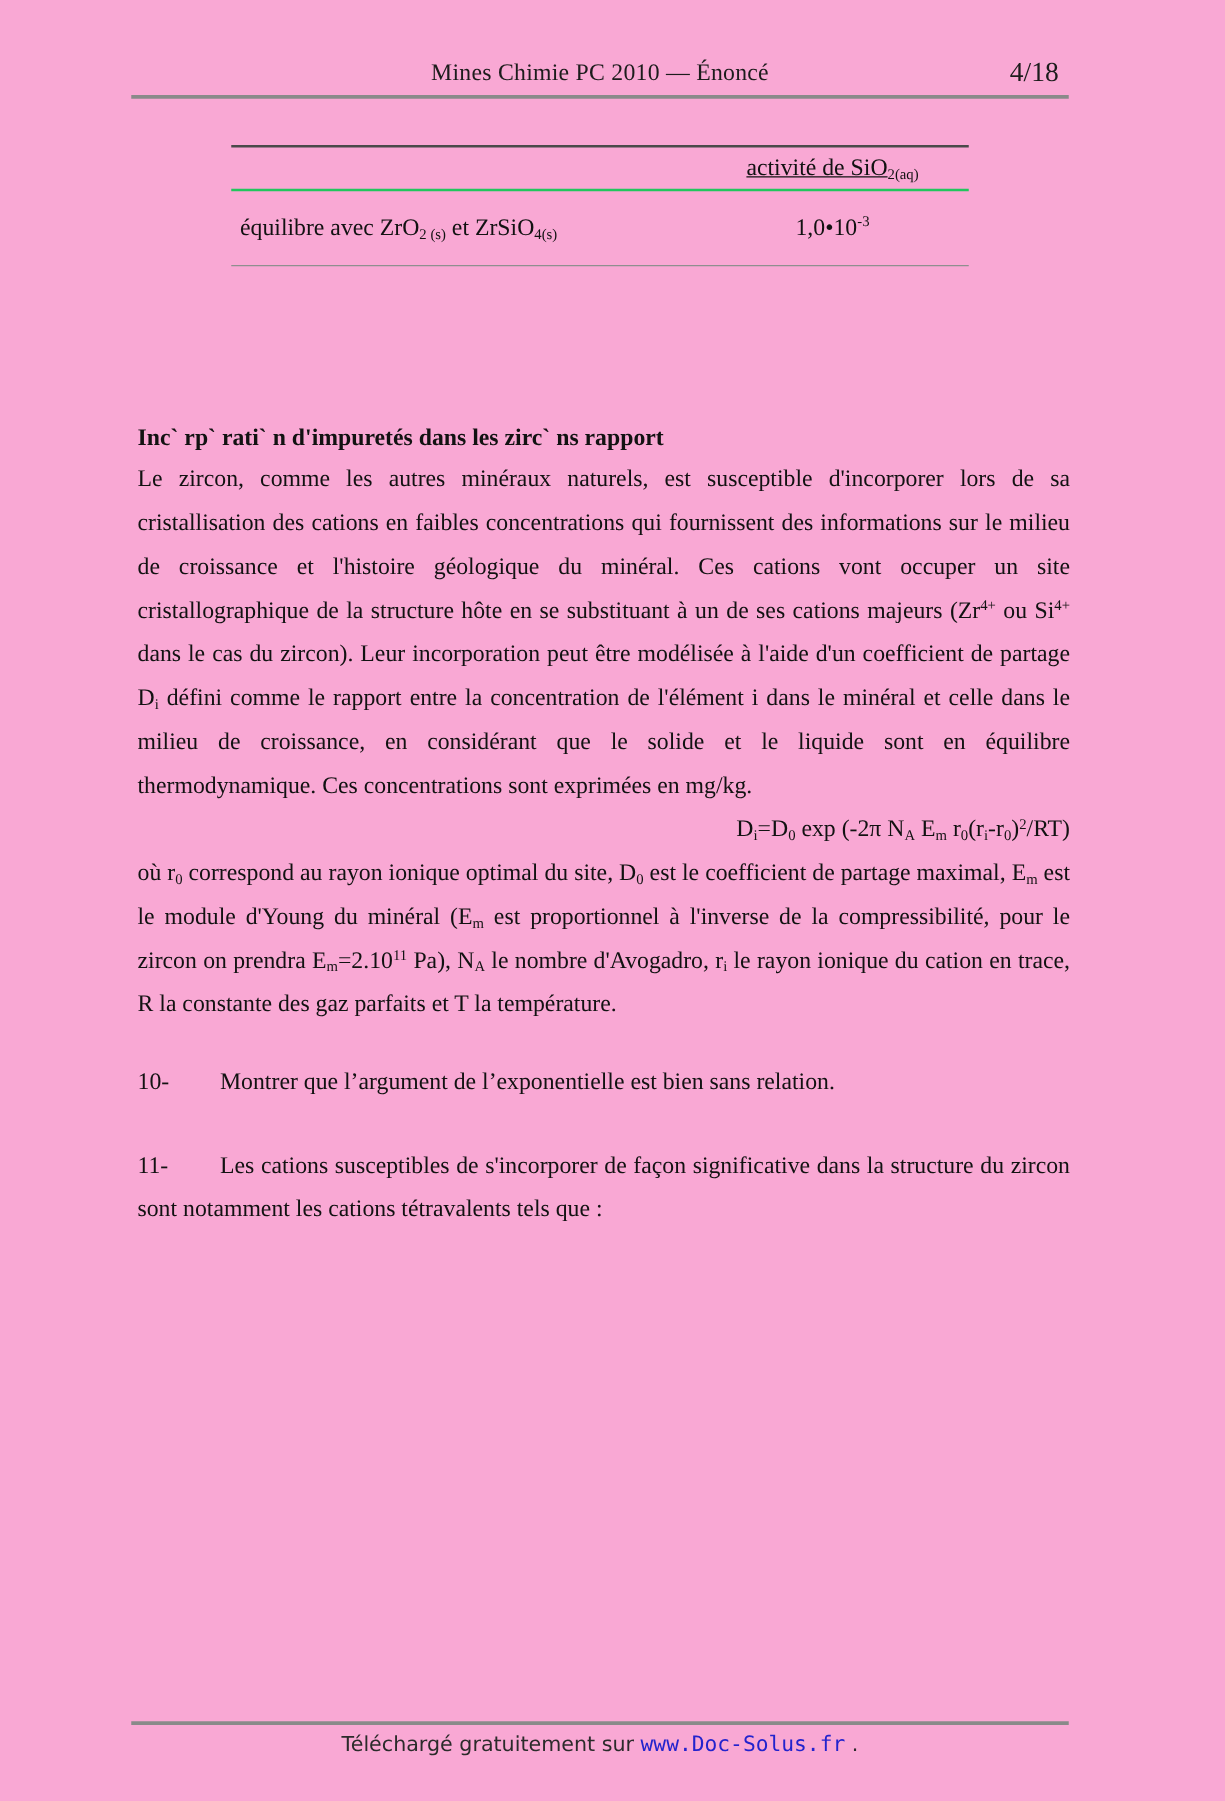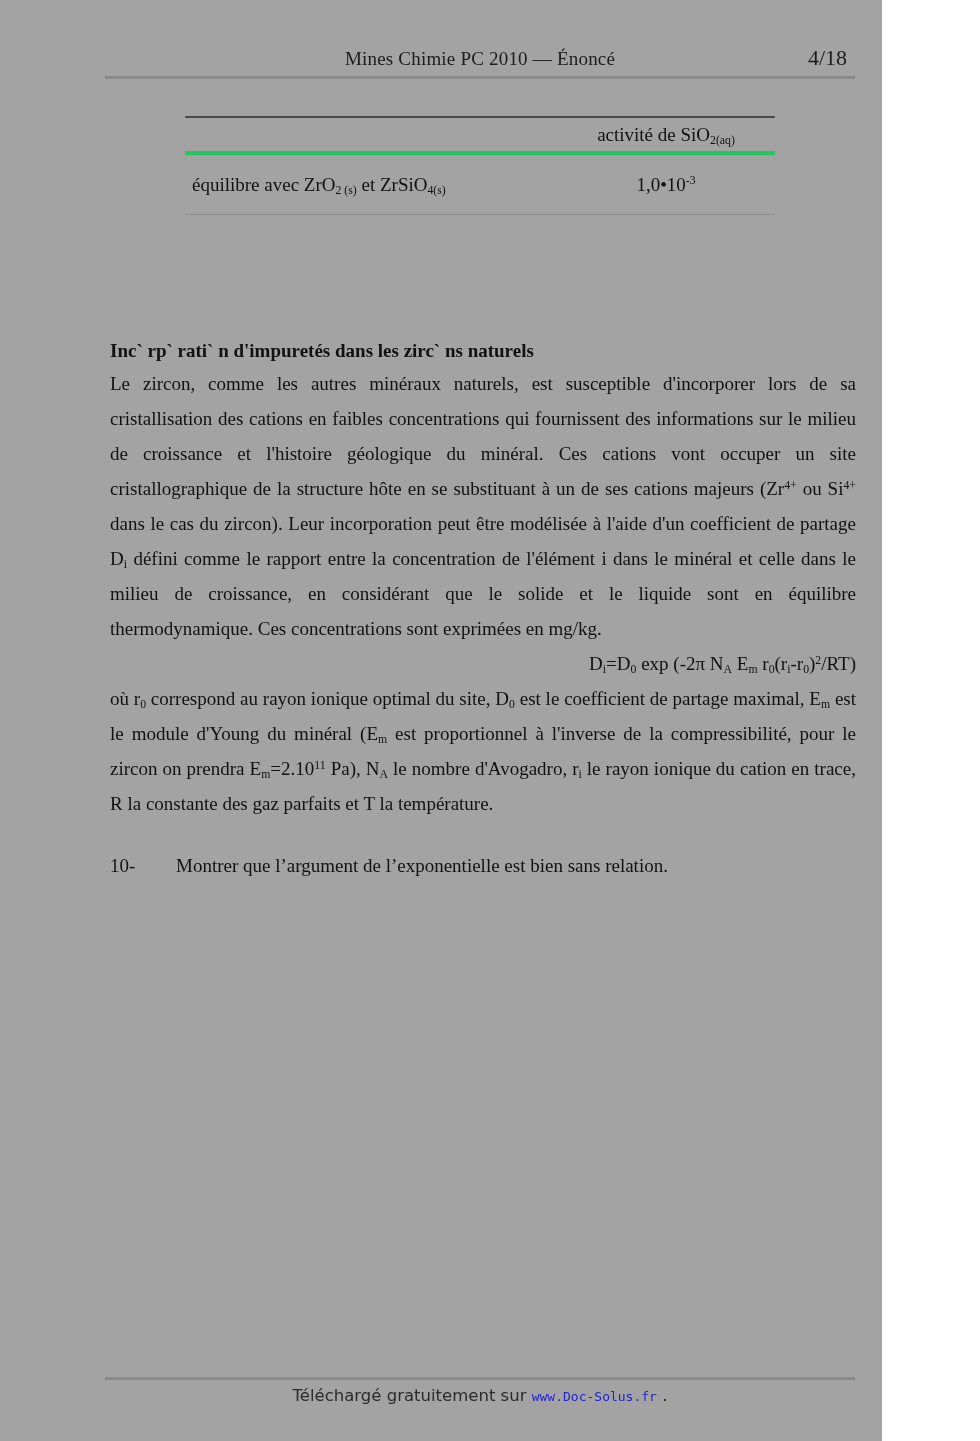--- a/index.html
+++ b/index.html
@@ -1,30 +1,30 @@
 <!DOCTYPE html>
 <html><head>
 <meta charset="utf-8">
 <style>
   html, body { margin:0; padding:0; background:#ffffff; }
   .page {
-    position:relative; width:882px; height:1441px; background:#a3a3a3;
+    position:relative; width:980px; height:1441px; background:#f9a8d4;
     font-family:"Liberation Serif", serif; color:#121212; overflow:hidden;
   }
 
   
   .running-header { position:absolute; top:48px; left:105px; width:750px; height:30px; }
   .header-title { text-align:center; font-size:19px; letter-spacing:0.2px; color:#1c1c1c; }
   .header-pagenum { position:absolute; right:8px; top:-3px; font-size:22px; color:#1c1c1c; }
   .header-rule { position:absolute; top:76px; left:105px; width:750px; height:3px; background:#8a8a8a; }
 
   
   .activity-table { position:absolute; top:116px; left:185px; width:590px; border-top:2px solid #4a4a4a; font-size:19px; }
   .t-row { display:flex; align-items:center; }
-  .t-head { height:33px; border-bottom:4px solid #22c55e; }
+  .t-head { height:33px; border-bottom:2px solid #22c55e;text-decoration:underline; }
   .t-body .t-row { height:59px; }
   .t-cell.c1 { width:372px; padding-left:7px; box-sizing:border-box; }
   .t-cell.c2 { flex:1; text-align:center; }
   .t-foot-rule { border-bottom:1.5px solid #8f8f8f; }
 
   
   .content { position:absolute; top:336px; left:110px; width:746px; font-size:19px; line-height:35px; }
   .section-heading { margin:0; font-size:19px; font-weight:bold; line-height:30px; font-family:"Liberation Serif", serif; }
   .content p { margin:0; }
   .it { }
@@ -35,21 +35,21 @@
   .qnum { display:inline-block; width:66px; font-weight:normal; font-style:normal; }
   .ions { padding-left:5px; }
 
   sup { font-size:62%; line-height:0; vertical-align:baseline; position:relative; top:-0.55em; }
   sub { font-size:62%; line-height:0; vertical-align:baseline; position:relative; top:0.28em; }
 
   
   .footer-rule { position:absolute; top:1377px; left:105px; width:750px; height:3px; background:#8a8a8a; }
   .page-footer { position:absolute; top:1386px; left:105px; width:750px; text-align:center;
                  font-family:"DejaVu Sans", sans-serif; font-size:16.5px; color:#2b2b2b; }
-  .footer-link { font-family:"DejaVu Sans Mono", monospace; font-size:13px; color:#2323cd; text-decoration:none; }
+  .footer-link { font-family:"DejaVu Sans Mono", monospace; font-size:17px; color:#2323cd; text-decoration:none; }
 </style>
 </head>
 <body>
 
 <div class="page">
 
   <div class="running-header">
     <div class="header-title">Mines Chimie PC 2010 — Énoncé</div>
     <div class="header-pagenum">4/18</div>
   </div>
@@ -62,27 +62,28 @@
     </div>
     <div class="t-body t-foot-rule">
       <div class="t-row">
         <div class="t-cell c1">équilibre avec ZrO<sub>2 (s)</sub> et ZrSiO<sub>4(s)</sub></div>
         <div class="t-cell c2">1,0•10<sup>-3</sup></div>
       </div>
     </div>
   </div>
 
   <div class="content">
-    <h2 class="section-heading">Inc` rp` rati` n d'impuretés dans les zirc` ns naturels</h2>
+    <h2 class="section-heading">Inc` rp` rati` n d'impuretés dans les zirc` ns rapport</h2>
     <p class="it just">Le zircon, comme les autres minéraux naturels, est susceptible d'incorporer lors de sa cristallisation des cations en faibles concentrations qui fournissent des informations sur le milieu de croissance et l'histoire géologique du minéral. Ces cations vont occuper un site cristallographique de la structure hôte en se substituant à un de ses cations majeurs (Zr<sup>4+</sup> ou Si<sup>4+</sup> dans le cas du zircon). Leur incorporation peut être modélisée à l'aide d'un coefficient de partage D<sub>i</sub> défini comme le rapport entre la concentration de l'élément i dans le minéral et celle dans le milieu de croissance, en considérant que le solide et le liquide sont en équilibre thermodynamique. Ces concentrations sont exprimées en mg/kg.</p>
     <p class="it formula">D<sub>i</sub>=D<sub>0</sub> exp (-2π N<sub>A</sub> E<sub>m</sub> r<sub>0</sub>(r<sub>i</sub>-r<sub>0</sub>)<sup>2</sup>/RT)</p>
     <p class="it just">où r<sub>0</sub> correspond au rayon ionique optimal du site, D<sub>0</sub> est le coefficient de partage maximal, E<sub>m</sub> est le module d'Young du minéral (E<sub>m</sub> est proportionnel à l'inverse de la compressibilité, pour le zircon on prendra E<sub>m</sub>=2.10<sup>11</sup> Pa), N<sub>A</sub> le nombre d'Avogadro, r<sub>i</sub> le rayon ionique du cation en trace, R la constante des gaz parfaits et T la température.</p>
 
     <p class="question"><span class="qnum">10-</span><span>Montrer que l’argument de l’exponentielle est bien sans relation.</span></p>
 
+    <p class="question q11"><span class="qnum">11-</span><span>Les cations susceptibles de s'incorporer de façon significative dans la structure du zircon sont notamment les cations tétravalents tels que :</span></p>
 
   </div>
 
   <div class="footer-rule"></div>
   <div class="page-footer">
     <span>Téléchargé gratuitement sur</span>
     <a href="#" class="footer-link">www.Doc-Solus.fr</a>
     <span>.</span>
   </div>
 

